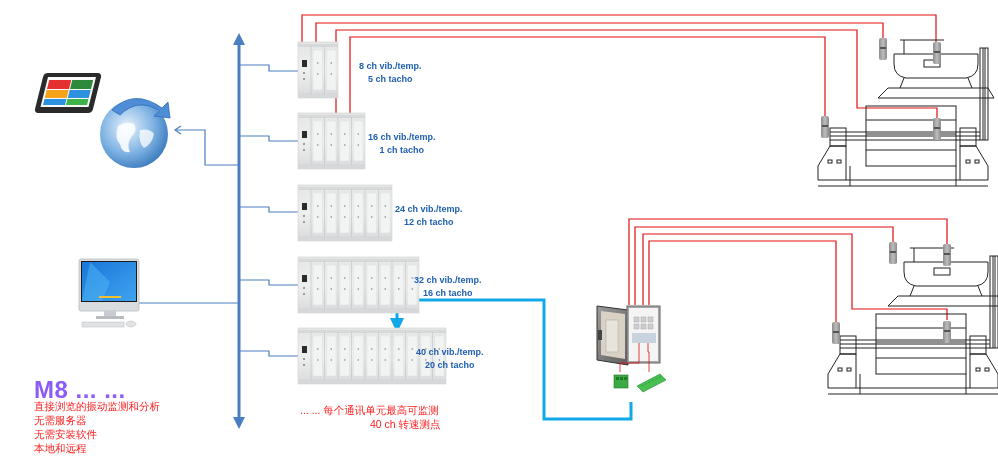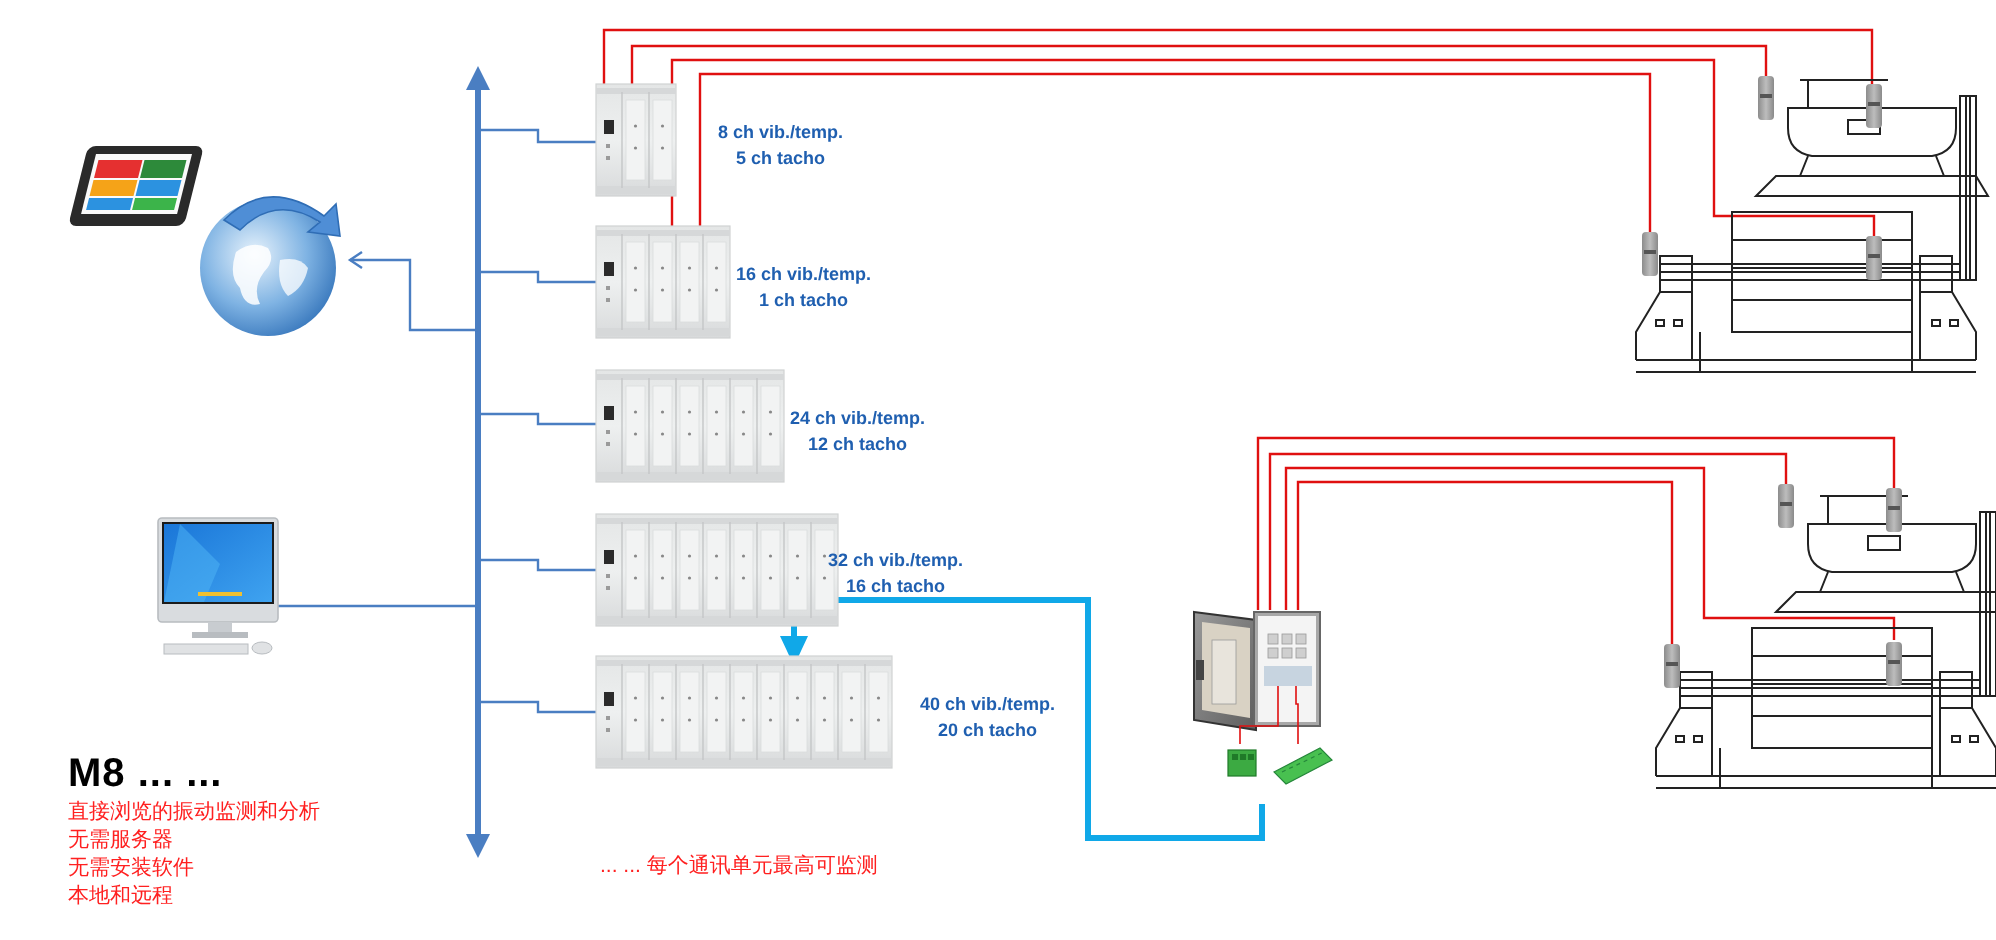--- a/index.html
+++ b/index.html
@@ -1,20 +1,20 @@
 <!DOCTYPE html>
 <html><head>
 <meta charset="utf-8">
 <style>
   html, body { margin: 0; padding: 0; background: #ffffff; }
   body { width: 998px; height: 470px; position: relative; overflow: hidden; font-family: "Liberation Sans", "DejaVu Sans", sans-serif; }
   #canvas { position: absolute; left: 0; top: 0; width: 998px; height: 470px; }
   .lbl { position: absolute; font-family: "Liberation Sans", "DejaVu Sans", sans-serif; }
   .ch-label { color: #1f5fb0; font-weight: bold; font-size: 9px; line-height: 13px; white-space: nowrap; text-align: center; }
-  .title { font-size: 20px; font-weight: bold; color: #000000; letter-spacing: 0.5px; }
+  .title { font-size: 24px; font-weight: bold; color: #8b5cf6; letter-spacing: 0.5px; }
   .features { color: #ff2020; font-size: 10.5px; line-height: 14px; }
   .note { color: #ff2020; font-size: 10.5px; line-height: 14px; white-space: nowrap; }
 </style>
 </head>
 <body>
 
 <svg id="canvas" viewBox="0 0 998 470" xmlns="http://www.w3.org/2000/svg">
   <defs>
     <linearGradient id="modGrad" x1="0" y1="0" x2="0" y2="1">
       <stop offset="0" stop-color="#e4e6e6"></stop>
@@ -388,29 +388,30 @@
       <div>1 ch tacho</div>
     </div>
     <div class="lbl ch-label" style="left: 395px; top: 203px;">
       <div>24 ch vib./temp.</div>
       <div>12 ch tacho</div>
     </div>
     <div class="lbl ch-label" style="left: 414px; top: 274px;">
       <div>32 ch vib./temp.</div>
       <div>16 ch tacho</div>
     </div>
-    <div class="lbl ch-label" style="left: 460px; top: 346px;">
+    <div class="lbl ch-label" style="left: 416px; top: 346px;">
       <div>40 ch vib./temp.</div>
       <div>20 ch tacho</div>
     </div>
   </div>
 
 <div class="lbl title" style="left:34px; top:376px;">M8 ... ...</div>
 <div class="lbl features" style="left:34px; top:399px;">
   <div>直接浏览的振动监测和分析</div>
   <div>无需服务器</div>
   <div>无需安装软件</div>
   <div>本地和远程</div>
 </div>
 
-<div class="lbl note" style="left:300px; top:426px;">
+<div class="lbl note" style="left:300px; top:403px;">
   <div>... ... 每个通讯单元最高可监测</div>
+  <div style="padding-left:70px;">40 ch 转速测点</div>
 </div>
 
 </body></html>

